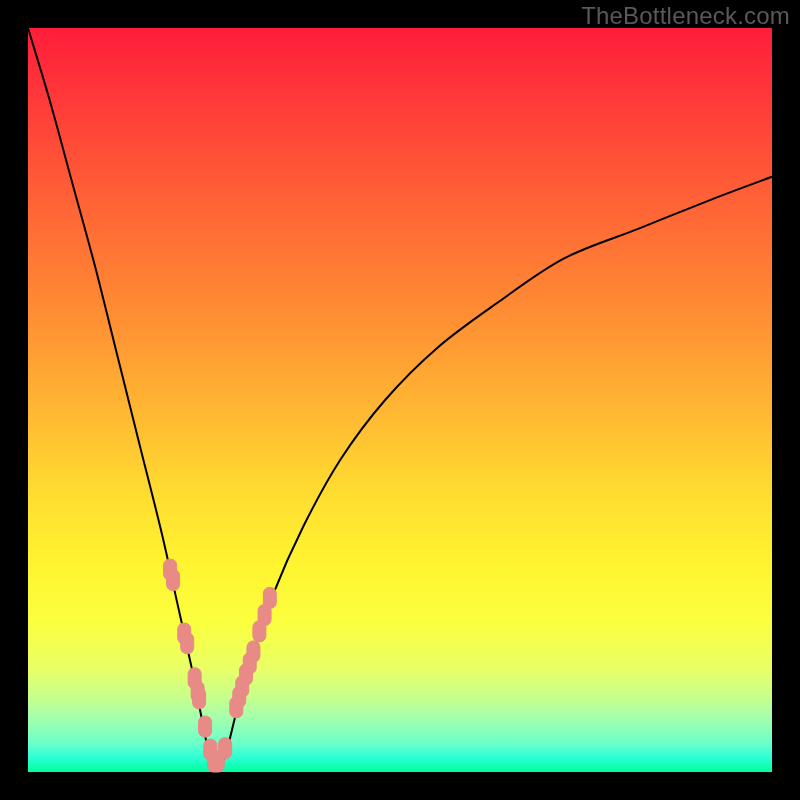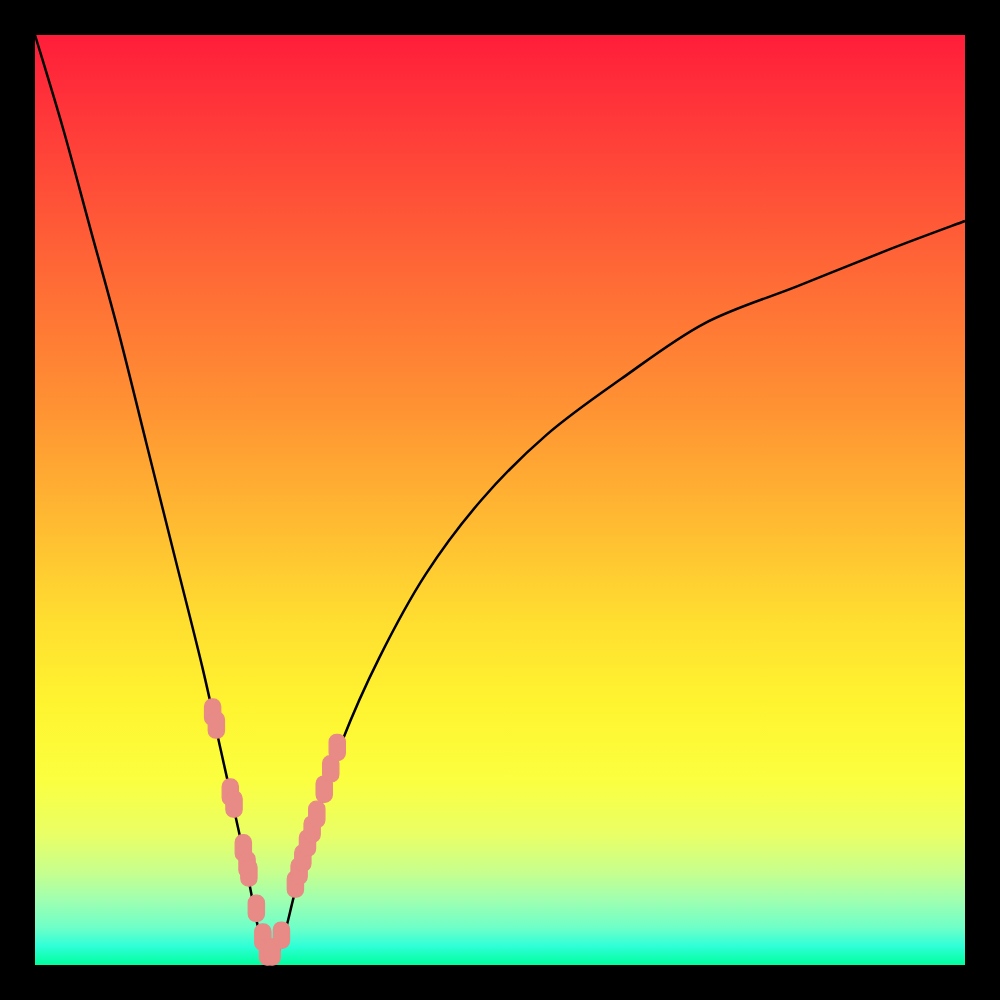--- a/index.html
+++ b/index.html
@@ -96,13 +96,14 @@
           <rect x="207.77200000000002" y="647.94" width="13" height="21" rx="6" ry="6" class="marker"></rect>
           <rect x="211.492" y="636.0360000000001" width="13" height="21" rx="6" ry="6" class="marker"></rect>
           <rect x="215.212" y="624.876" width="13" height="21" rx="6" ry="6" class="marker"></rect>
           <rect x="218.932" y="612.972" width="13" height="21" rx="6" ry="6" class="marker"></rect>
           <rect x="224.884" y="592.884" width="13" height="21" rx="6" ry="6" class="marker"></rect>
           <rect x="230.092" y="576.516" width="13" height="21" rx="6" ry="6" class="marker"></rect>
           <rect x="235.3" y="559.404" width="13" height="21" rx="6" ry="6" class="marker"></rect>
         </g>
     </svg>
   </div>
+  <div class="watermark">TheBottleneck.com</div>
 </div>
 
 </body></html>

